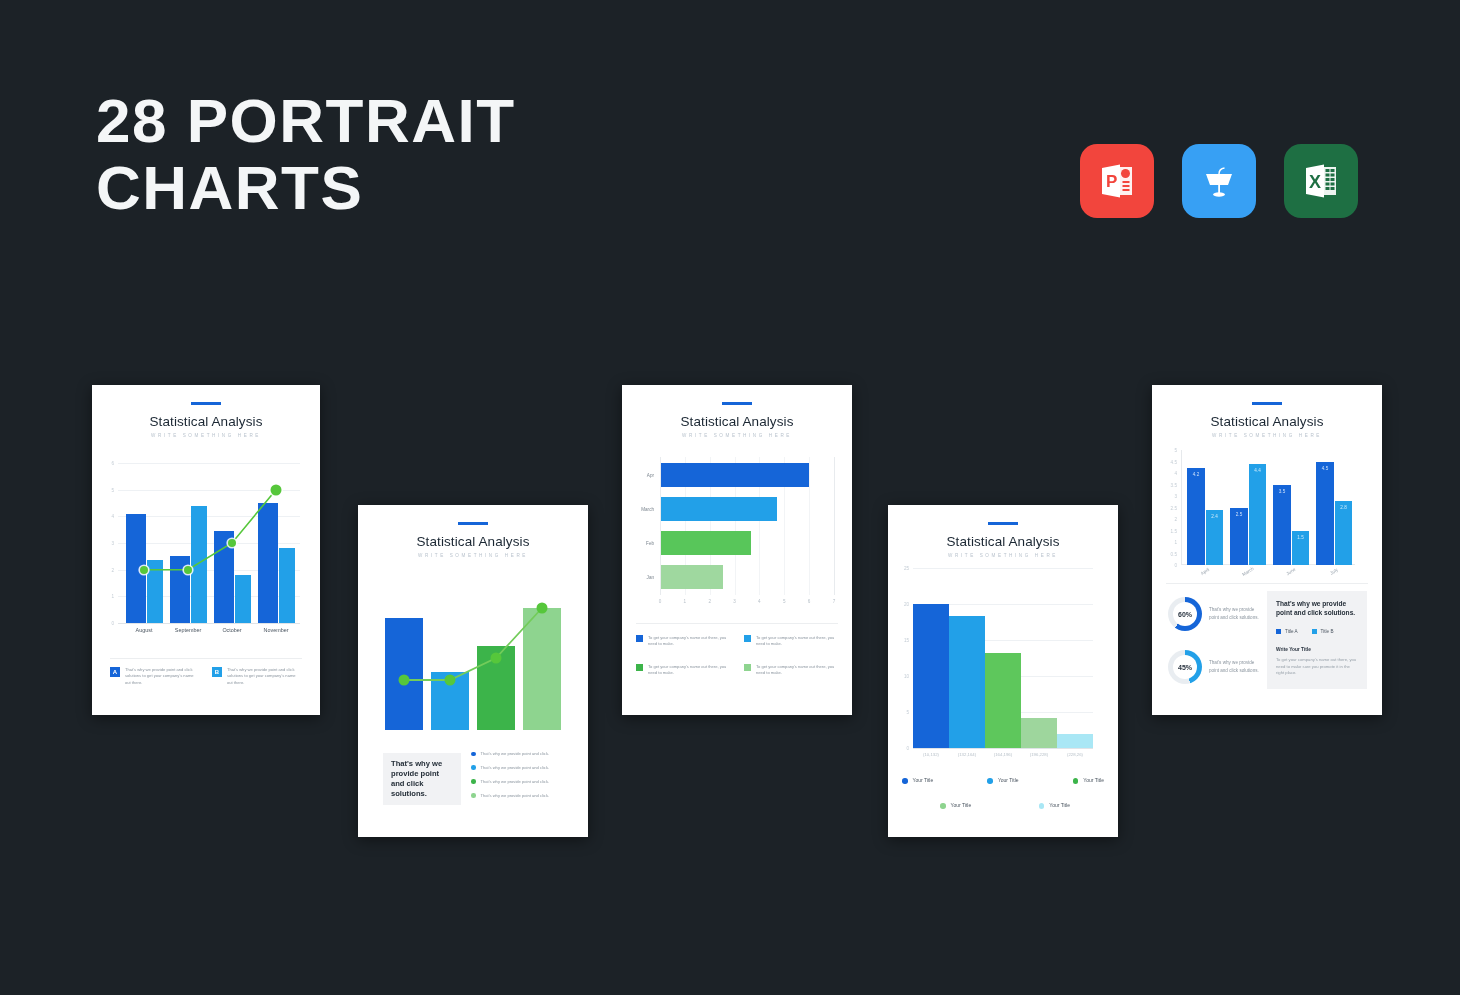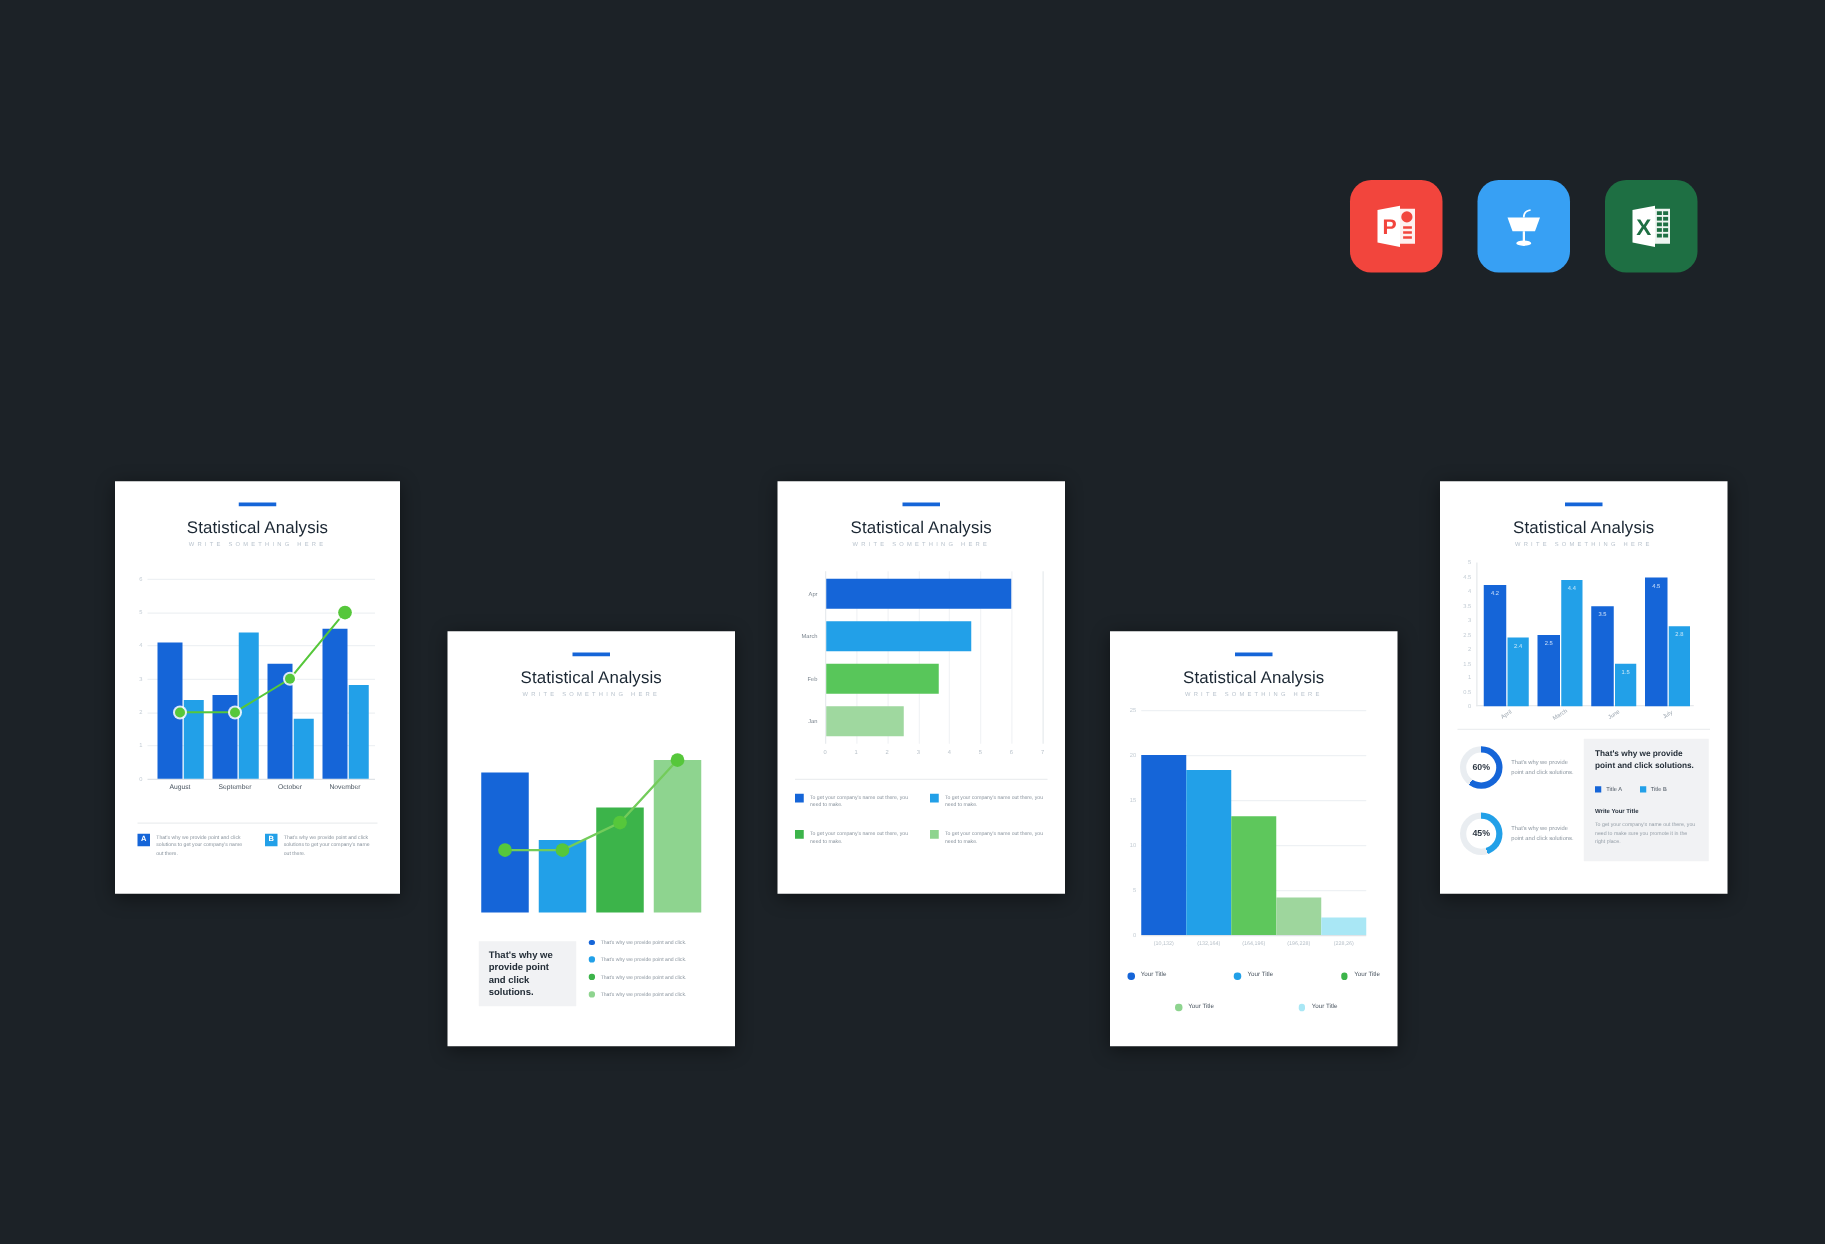--- a/index.html
+++ b/index.html
@@ -88,20 +88,24 @@
     align-items: center; justify-content: center;
     font-size: 7px; font-weight: bold; color: #2a3440;
   }
   .hr-sep { position: absolute; height: 1px; background: #eceef0; }
 </style>
 </head>
 <body>
 
 <div class="stage">
 
+  <div class="headline">
+    <span class="ln">28 PORTRAIT</span>
+    <span class="ln">CHARTS</span>
+  </div>
 
   <div class="app-icons">
     <div class="app-icon ppt">
       <svg width="44" height="44" viewBox="0 0 44 44">
         <path d="M7 9 L25 5.5 L25 38.5 L7 35 Z" fill="#ffffff"></path>
         <rect x="25" y="8" width="12" height="28" fill="#ffffff" opacity=".92"></rect>
         <rect x="27.5" y="22" width="7" height="2" fill="#f2453d"></rect>
         <rect x="27.5" y="26" width="7" height="2" fill="#f2453d"></rect>
         <rect x="27.5" y="30" width="7" height="2" fill="#f2453d"></rect>
         <circle cx="30.5" cy="14.5" r="4.5" fill="#f2453d"></circle>

